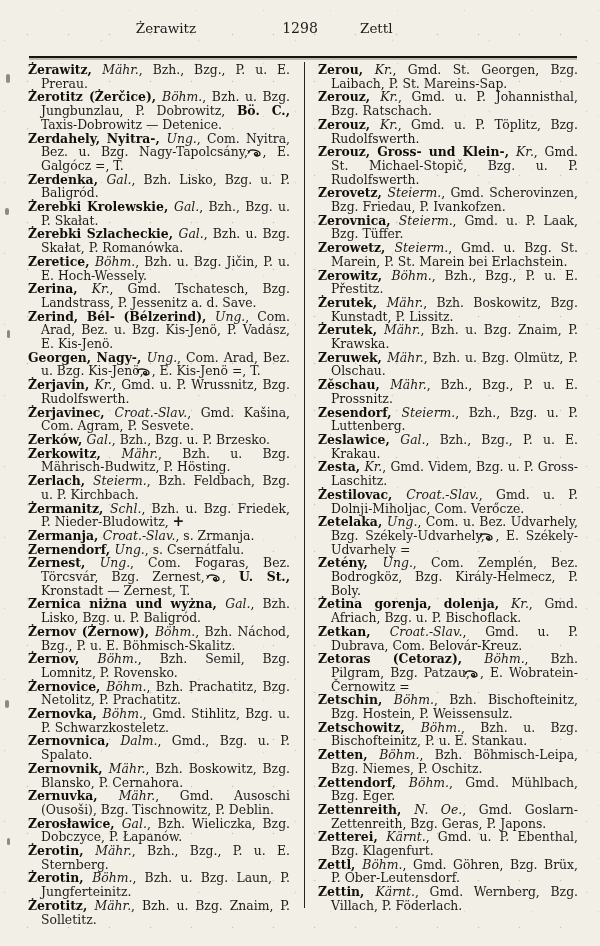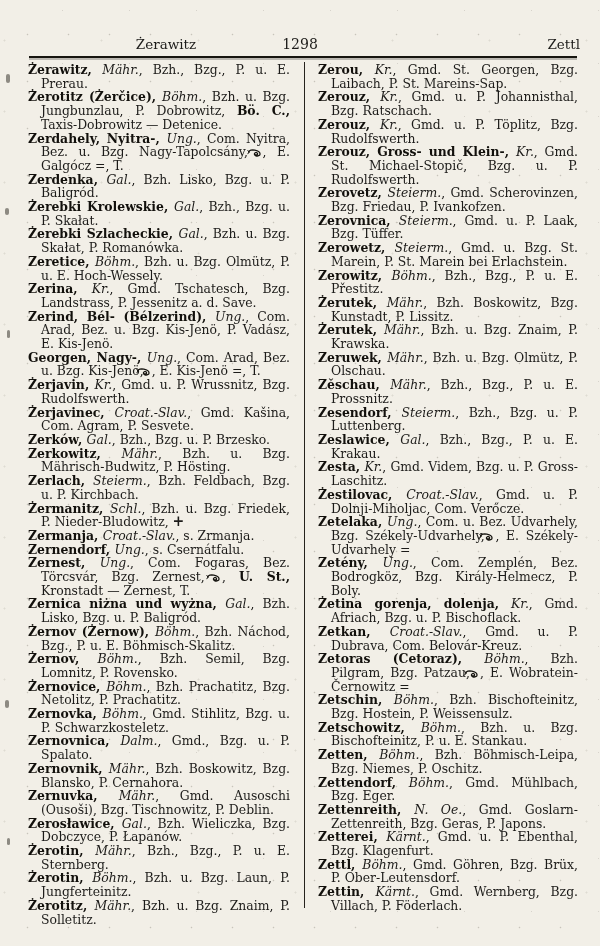--- a/index.html
+++ b/index.html
@@ -9,24 +9,24 @@
     color:#1c1b19;
     background-color:#f2efe7;
     background-image:
       radial-gradient(circle, rgba(45,40,32,.22) .6px, transparent 1.1px),
       radial-gradient(circle, rgba(45,40,32,.14) .5px, transparent 1px),
       radial-gradient(circle, rgba(45,40,32,.10) .7px, transparent 1.3px);
     background-size:41px 47px, 67px 53px, 97px 71px;
     background-position:7px 11px, 29px 37px, 53px 5px;
   }
   .page{position:relative;width:600px;height:946px;}
-  .running-head{position:absolute;top:36px;left:0;width:520px;height:18px;font-size:13.5px;}
+  .running-head{position:absolute;top:20px;left:0;width:520px;height:18px;font-size:13.5px;}
   .h-left{position:absolute;left:36px;width:260px;text-align:center;}
   .h-num{position:absolute;left:240px;width:120px;text-align:center;font-size:14px;}
-  .h-right{position:absolute;left:360px;width:220px;text-align:right;}
+  .h-right{position:absolute;left:360px;width:220px;text-align:left;}
   .head-rule{position:absolute;top:56px;left:29px;width:548px;height:2px;background:#17150f;
     box-shadow:0 2px 0 rgba(23,21,15,.25);}
   .col-divider{position:absolute;top:62px;left:304px;width:1px;height:846px;background:#26231d;}
   .column{position:absolute;top:63px;font-size:12.4px;line-height:13.7px;text-align:justify;}
   .col-left{left:28px;width:262px;}
   .col-right{left:318px;width:260px;}
   .entry{margin:0;padding-left:13px;text-indent:-13px;}
   .seg-b{font-weight:bold;color:#12100c;}
   .seg-i{font-style:italic;}
   .seg-n{}
@@ -56,21 +56,21 @@
   <div class="column col-left">
       <p class="entry"><span class="seg-b">Żerawitz, </span><span class="seg-i">Mähr.</span><span class="seg-n">, Bzh., Bzg., P. u. E. Prerau.</span></p>
       <p class="entry"><span class="seg-b">Żerotitz (Żerčice), </span><span class="seg-i">Böhm.</span><span class="seg-n">, Bzh. u. Bzg. Jungbunzlau, P. Dobrowitz, </span><span class="seg-b">Bö. C.,</span><span class="seg-n"> Taxis-Dobrowitz — Detenice.</span></p>
       <p class="entry"><span class="seg-b">Zerdahely, Nyitra-, </span><span class="seg-i">Ung.</span><span class="seg-n">, Com. Nyitra, Bez. u. Bzg. Nagy-Tapolcsány, </span><span class="horn"><svg viewBox="0 0 24 13" width="15" height="8" aria-hidden="true">
             <path d="M3 5 C3 2 8 1 12.5 2 C18.5 3.3 21 5.4 21 8 C21 10.8 17.2 12 14.2 11 C11.2 10 11.3 7.1 13.2 6.1 C15.2 5.1 17.2 6.3 17 8.2 C16.8 9.8 15.2 10 14.2 9.2" fill="none" stroke="#161410" stroke-width="2.1" stroke-linecap="round"></path>
             <path d="M3 5 L1.2 2.4 M3 5 L1.2 7.8" fill="none" stroke="#161410" stroke-width="1.6" stroke-linecap="round"></path>
           </svg></span><span class="seg-n">, E. Galgócz =, T.</span></p>
       <p class="entry"><span class="seg-b">Zerdenka, </span><span class="seg-i">Gal.</span><span class="seg-n">, Bzh. Lisko, Bzg. u. P. Baligród.</span></p>
       <p class="entry"><span class="seg-b">Żerebki Krolewskie, </span><span class="seg-i">Gal.</span><span class="seg-n">, Bzh., Bzg. u. P. Skałat.</span></p>
       <p class="entry"><span class="seg-b">Żerebki Szlacheckie, </span><span class="seg-i">Gal.</span><span class="seg-n">, Bzh. u. Bzg. Skałat, P. Romanówka.</span></p>
-      <p class="entry"><span class="seg-b">Zeretice, </span><span class="seg-i">Böhm.</span><span class="seg-n">, Bzh. u. Bzg. Olmütz, P. u. E. Hoch-Wessely.</span></p>
+      <p class="entry"><span class="seg-b">Zeretice, </span><span class="seg-i">Böhm.</span><span class="seg-n">, Bzh. u. Bzg. Jičin, P. u. E. Hoch-Wessely.</span></p>
       <p class="entry"><span class="seg-b">Zerina, </span><span class="seg-i">Kr.</span><span class="seg-n">, Gmd. Tschatesch, Bzg. Landstrass, P. Jessenitz a. d. Save.</span></p>
       <p class="entry"><span class="seg-b">Zerind, Bél- (Bélzerind), </span><span class="seg-i">Ung.</span><span class="seg-n">, Com. Arad, Bez. u. Bzg. Kis-Jenö, P. Vadász, E. Kis-Jenö.</span></p>
       <p class="entry"><span class="seg-b">Georgen, Nagy-, </span><span class="seg-i">Ung.</span><span class="seg-n">, Com. Arad, Bez. u. Bzg. Kis-Jenö, </span><span class="horn"><svg viewBox="0 0 24 13" width="15" height="8" aria-hidden="true">
             <path d="M3 5 C3 2 8 1 12.5 2 C18.5 3.3 21 5.4 21 8 C21 10.8 17.2 12 14.2 11 C11.2 10 11.3 7.1 13.2 6.1 C15.2 5.1 17.2 6.3 17 8.2 C16.8 9.8 15.2 10 14.2 9.2" fill="none" stroke="#161410" stroke-width="2.1" stroke-linecap="round"></path>
             <path d="M3 5 L1.2 2.4 M3 5 L1.2 7.8" fill="none" stroke="#161410" stroke-width="1.6" stroke-linecap="round"></path>
           </svg></span><span class="seg-n">, E. Kis-Jenö =, T.</span></p>
       <p class="entry"><span class="seg-b">Żerjavin, </span><span class="seg-i">Kr.</span><span class="seg-n">, Gmd. u. P. Wrussnitz, Bzg. Rudolfswerth.</span></p>
       <p class="entry"><span class="seg-b">Żerjavinec, </span><span class="seg-i">Croat.-Slav.</span><span class="seg-n">, Gmd. Kašina, Com. Agram, P. Sesvete.</span></p>
       <p class="entry"><span class="seg-b">Zerków, </span><span class="seg-i">Gal.</span><span class="seg-n">, Bzh., Bzg. u. P. Brzesko.</span></p>
       <p class="entry"><span class="seg-b">Zerkowitz, </span><span class="seg-i">Mähr.</span><span class="seg-n">, Bzh. u. Bzg. Mährisch-Budwitz, P. Hösting.</span></p>

